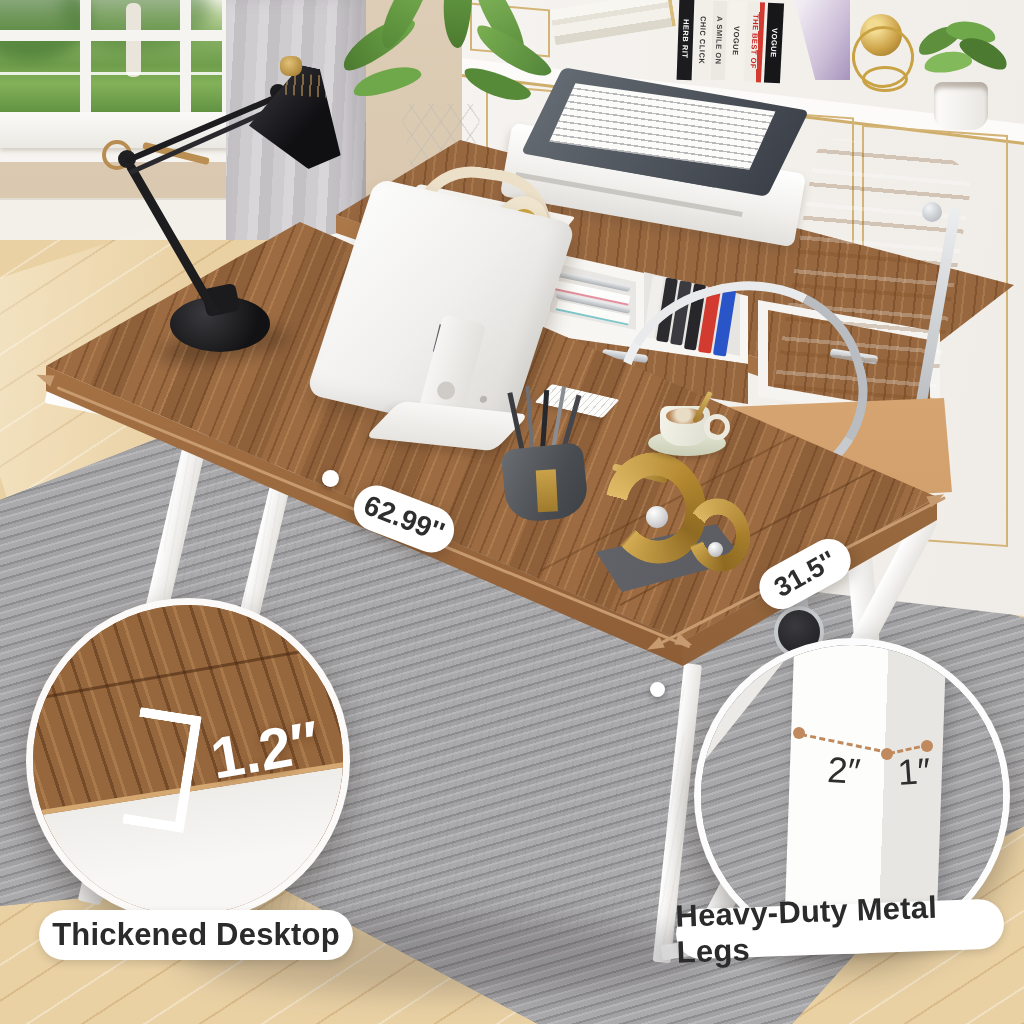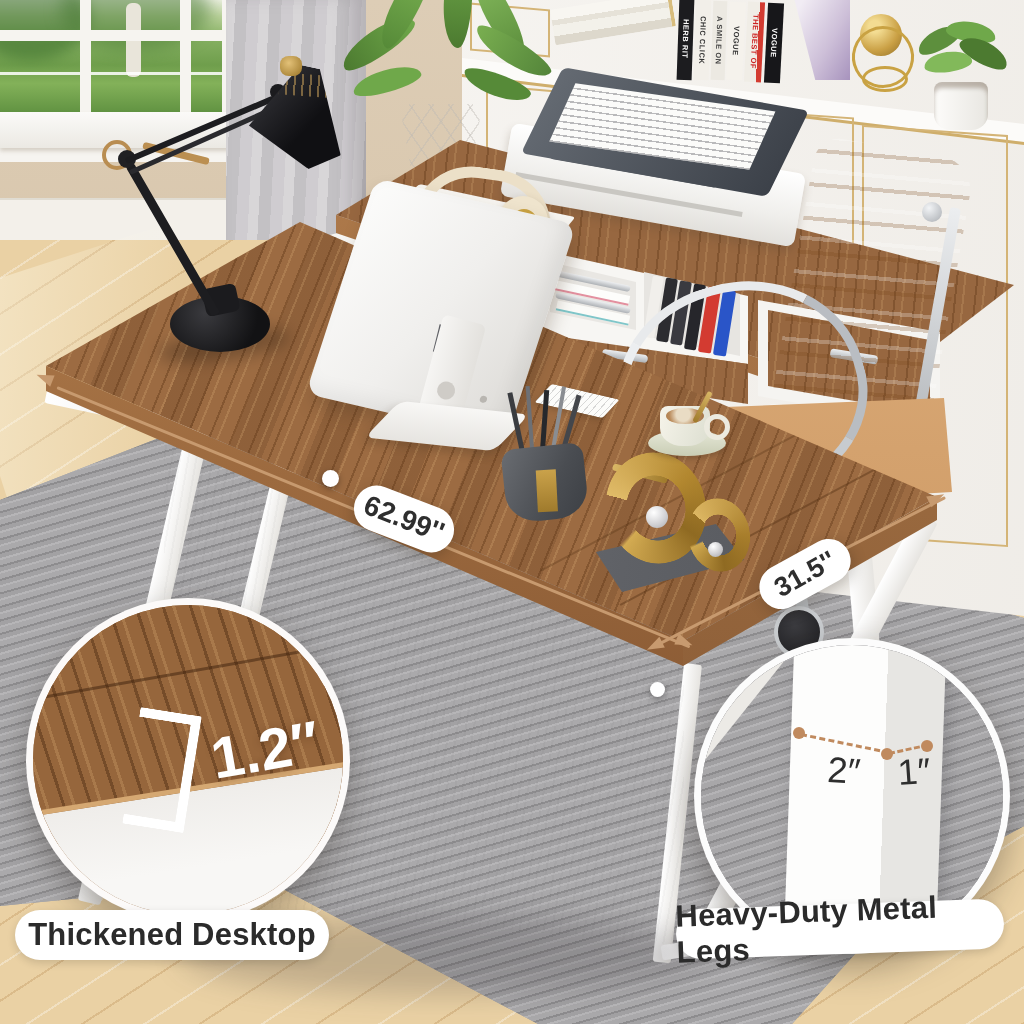--- a/index.html
+++ b/index.html
@@ -323,20 +323,20 @@
     <div class="abs dot" style="left:180px;top:103px;width:12px;height:12px;"></div>
     <div class="abs dot" style="left:220px;top:95px;width:12px;height:12px;"></div>
     <div class="abs num" style="left:112px;top:96px;width:62px;height:60px;font-size:36px;font-weight:500;color:#2e2e2e;transform:rotate(4deg);">
       <span>2″</span>
     </div>
     <div class="abs num" style="left:184px;top:98px;width:58px;height:58px;font-size:36px;font-weight:500;color:#2e2e2e;transform:rotate(-4deg);">
       <span>1″</span>
     </div>
   </div>
 
-  <div class="abs cap" style="left:15px;top:910px;width:314px;height:50px;">
+  <div class="abs cap" style="left:39px;top:910px;width:314px;height:50px;">
     <span>Thickened Desktop</span>
   </div>
   <div class="abs cap" style="left:676px;top:904px;width:328px;height:50px;transform:rotate(-2deg);">
     <span>Heavy-Duty Metal Legs</span>
   </div>
 
 </div>
 
 </body></html>

